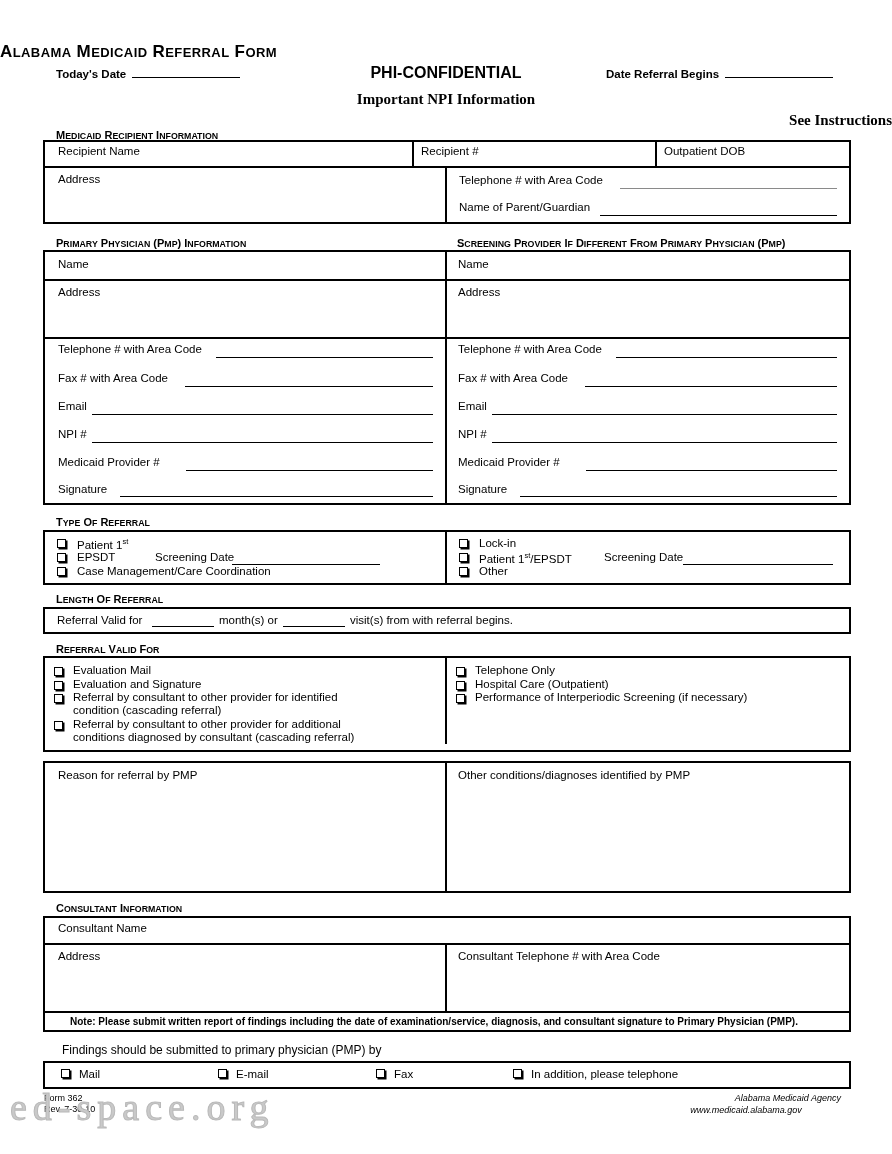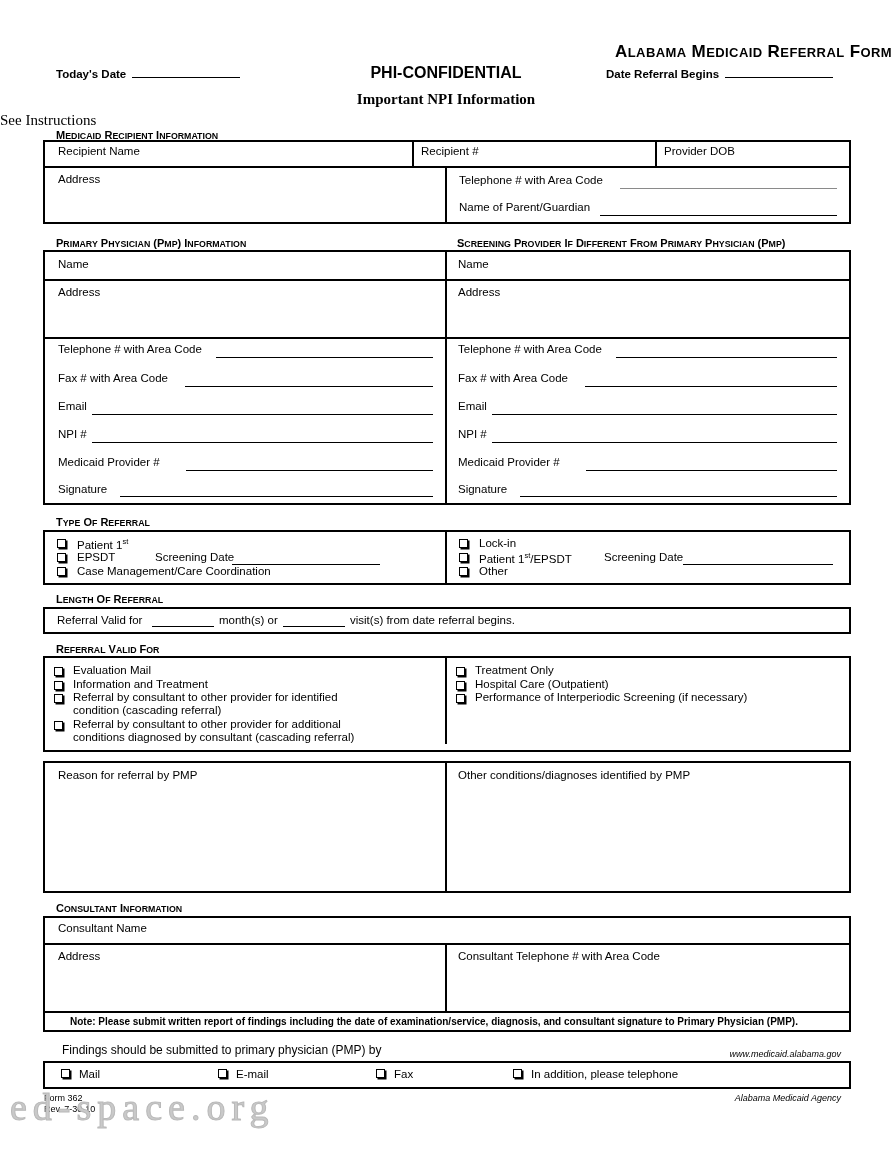--- a/index.html
+++ b/index.html
@@ -15,35 +15,35 @@
     font-size:38px;letter-spacing:6px;
     color:transparent;
     -webkit-text-stroke:1px #b9b9b9;
     text-shadow:0 0 0 #c9c9c9;
     white-space:nowrap;pointer-events:none;z-index:50;
   }
 
   
   .hdr{position:absolute;left:0;top:0;width:892px;}
   .title1{
-    position:absolute;left:0;top:42px;width:892px;text-align:right;
+    position:absolute;left:0;top:42px;width:892px;text-align:left;
     font-weight:bold;font-size:17px;letter-spacing:.4px;
   }
   .title1 .sc{font-size:13px;}
   .title2{
     position:absolute;left:0;top:64px;width:892px;text-align:center;
     font-weight:bold;font-size:16px;
   }
   .title3{
     position:absolute;left:0;top:91px;width:892px;text-align:center;
     font-family:"Liberation Serif", serif;font-weight:bold;font-size:15px;
   }
   .title4{
-    position:absolute;left:0;top:112px;width:892px;text-align:left;
-    font-family:"Liberation Serif", serif;font-weight:normal;font-size:15px;
+    position:absolute;left:0;top:112px;width:892px;text-align:right;
+    font-family:"Liberation Serif", serif;font-weight:bold;font-size:15px;
   }
   .todays{position:absolute;left:56px;top:66px;font-size:11.5px;font-weight:bold;}
   .todays .ln{display:inline-block;width:108px;border-bottom:1.6px solid #000;margin-left:6px;height:11px;}
   .dateref{position:absolute;left:606px;top:66px;font-size:11.5px;font-weight:bold;}
   .dateref .ln{display:inline-block;width:108px;border-bottom:1.6px solid #000;margin-left:6px;height:11px;}
 
   
   .caption{
     position:absolute;font-weight:bold;font-size:11px;white-space:nowrap;
   }
@@ -93,21 +93,21 @@
 
 <div class="caption" style="left:56px;top:129px;">M<span class="sc">E</span><span class="sc">D</span><span class="sc">I</span><span class="sc">C</span><span class="sc">A</span><span class="sc">I</span><span class="sc">D</span> R<span class="sc">E</span><span class="sc">C</span><span class="sc">I</span><span class="sc">P</span><span class="sc">I</span><span class="sc">E</span><span class="sc">N</span><span class="sc">T</span> I<span class="sc">N</span><span class="sc">F</span><span class="sc">O</span><span class="sc">R</span><span class="sc">M</span><span class="sc">A</span><span class="sc">T</span><span class="sc">I</span><span class="sc">O</span><span class="sc">N</span></div>
 <div class="box" style="left:43px;top:140px;width:808px;height:84px;"></div>
 <div class="hline" style="left:43px;top:166px;width:808px;height:1.5px;"></div>
 <div class="vline" style="left:412px;top:140px;width:1.5px;height:26px;"></div>
 <div class="vline" style="left:655px;top:140px;width:1.5px;height:26px;"></div>
 <div class="vline" style="left:445px;top:167px;width:1.5px;height:57px;"></div>
 
 <div class="fl" style="left:58px;top:145px;">Recipient Name</div>
 <div class="fl" style="left:421px;top:145px;">Recipient #</div>
-<div class="fl" style="left:664px;top:145px;">Provider DOB</div>
+<div class="fl" style="left:664px;top:145px;">Outpatient DOB</div>
 <div class="fl" style="left:58px;top:173px;">Address</div>
 <div class="fl" style="left:459px;top:174px;">Telephone # with Area Code</div>
 <div class="rule gray" style="left:620px;top:188px;width:217px;"></div>
 <div class="fl" style="left:459px;top:201px;">Name of Parent/Guardian</div>
 <div class="rule" style="left:600px;top:215px;width:237px;"></div>
 
 <div class="caption" style="left:56px;top:237px;">P<span class="sc">R</span><span class="sc">I</span><span class="sc">M</span><span class="sc">A</span><span class="sc">R</span><span class="sc">Y</span> P<span class="sc">H</span><span class="sc">Y</span><span class="sc">S</span><span class="sc">I</span><span class="sc">C</span><span class="sc">I</span><span class="sc">A</span><span class="sc">N</span> (P<span class="sc">M</span><span class="sc">P</span>) I<span class="sc">N</span><span class="sc">F</span><span class="sc">O</span><span class="sc">R</span><span class="sc">M</span><span class="sc">A</span><span class="sc">T</span><span class="sc">I</span><span class="sc">O</span><span class="sc">N</span></div>
 <div class="caption" style="left:457px;top:237px;">S<span class="sc">C</span><span class="sc">R</span><span class="sc">E</span><span class="sc">E</span><span class="sc">N</span><span class="sc">I</span><span class="sc">N</span><span class="sc">G</span> P<span class="sc">R</span><span class="sc">O</span><span class="sc">V</span><span class="sc">I</span><span class="sc">D</span><span class="sc">E</span><span class="sc">R</span> I<span class="sc">F</span> D<span class="sc">I</span><span class="sc">F</span><span class="sc">F</span><span class="sc">E</span><span class="sc">R</span><span class="sc">E</span><span class="sc">N</span><span class="sc">T</span> F<span class="sc">R</span><span class="sc">O</span><span class="sc">M</span> P<span class="sc">R</span><span class="sc">I</span><span class="sc">M</span><span class="sc">A</span><span class="sc">R</span><span class="sc">Y</span> P<span class="sc">H</span><span class="sc">Y</span><span class="sc">S</span><span class="sc">I</span><span class="sc">C</span><span class="sc">I</span><span class="sc">A</span><span class="sc">N</span> (P<span class="sc">M</span><span class="sc">P</span>)</div>
 
 <div class="box" style="left:43px;top:250px;width:808px;height:255px;"></div>
@@ -170,42 +170,42 @@
 
 <div class="cb" style="left:459px;top:567px;"></div>
 <div class="cbl" style="left:479px;top:565px;">Other</div>
 
 <div class="caption" style="left:56px;top:593px;">L<span class="sc">E</span><span class="sc">N</span><span class="sc">G</span><span class="sc">T</span><span class="sc">H</span> O<span class="sc">F</span> R<span class="sc">E</span><span class="sc">F</span><span class="sc">E</span><span class="sc">R</span><span class="sc">R</span><span class="sc">A</span><span class="sc">L</span></div>
 <div class="box" style="left:43px;top:607px;width:808px;height:27px;"></div>
 <div class="fl" style="left:57px;top:614px;">Referral Valid for</div>
 <div class="rule" style="left:152px;top:626px;width:62px;"></div>
 <div class="fl" style="left:219px;top:614px;">month(s) or</div>
 <div class="rule" style="left:283px;top:626px;width:62px;"></div>
-<div class="fl" style="left:350px;top:614px;">visit(s) from date referral begins.</div>
+<div class="fl" style="left:350px;top:614px;">visit(s) from with referral begins.</div>
 
 <div class="caption" style="left:56px;top:643px;">R<span class="sc">E</span><span class="sc">F</span><span class="sc">E</span><span class="sc">R</span><span class="sc">R</span><span class="sc">A</span><span class="sc">L</span> V<span class="sc">A</span><span class="sc">L</span><span class="sc">I</span><span class="sc">D</span> F<span class="sc">O</span><span class="sc">R</span></div>
 <div class="box" style="left:43px;top:656px;width:808px;height:96px;"></div>
 <div class="vline" style="left:445px;top:656px;width:1.5px;height:88px;"></div>
 
 <div class="cb" style="left:54px;top:667px;"></div>
 <div class="cbl" style="left:73px;top:664px;">Evaluation Mail</div>
 
 <div class="cb" style="left:54px;top:681px;"></div>
-<div class="cbl" style="left:73px;top:678px;">Information and Treatment</div>
+<div class="cbl" style="left:73px;top:678px;">Evaluation and Signature</div>
 
 <div class="cb" style="left:54px;top:694px;"></div>
 <div class="cbl" style="left:73px;top:691px;">Referral by consultant to other provider for identified</div>
 <div class="cbl" style="left:73px;top:704px;">condition (cascading referral)</div>
 
 <div class="cb" style="left:54px;top:721px;"></div>
 <div class="cbl" style="left:73px;top:718px;">Referral by consultant to other provider for additional</div>
 <div class="cbl" style="left:73px;top:731px;">conditions diagnosed by consultant (cascading referral)</div>
 
 <div class="cb" style="left:456px;top:667px;"></div>
-<div class="cbl" style="left:475px;top:664px;">Treatment Only</div>
+<div class="cbl" style="left:475px;top:664px;">Telephone Only</div>
 
 <div class="cb" style="left:456px;top:681px;"></div>
 <div class="cbl" style="left:475px;top:678px;">Hospital Care (Outpatient)</div>
 
 <div class="cb" style="left:456px;top:694px;"></div>
 <div class="cbl" style="left:475px;top:691px;">Performance of Interperiodic Screening (if necessary)</div>
 
 <div class="box" style="left:43px;top:761px;width:808px;height:132px;"></div>
 <div class="vline" style="left:445px;top:761px;width:1.5px;height:132px;"></div>
 <div class="fl b" style="left:58px;top:769px;">Reason for referral by PMP</div>
@@ -235,15 +235,15 @@
 
 <div class="cb" style="left:376px;top:1069px;"></div>
 <div class="cbl" style="left:394px;top:1068px;">Fax</div>
 
 <div class="cb" style="left:513px;top:1069px;"></div>
 <div class="cbl" style="left:531px;top:1068px;">In addition, please telephone</div>
 
 <div class="foot" style="left:44px;top:1093px;">Form 362</div>
 <div class="foot" style="left:44px;top:1104px;">Rev. 7-30-10</div>
 <div class="foot r" style="left:651px;top:1093px;width:190px;">Alabama Medicaid Agency</div>
-<div class="foot r" style="left:651px;top:1049px;width:190px;">www.medicaid.alabama.gov</div>
+<div class="foot r" style="left:651px;top:1105px;width:190px;text-align:center;">www.medicaid.alabama.gov</div>
 
 <div class="watermark">ed-space.org</div>
 
 </body></html>

